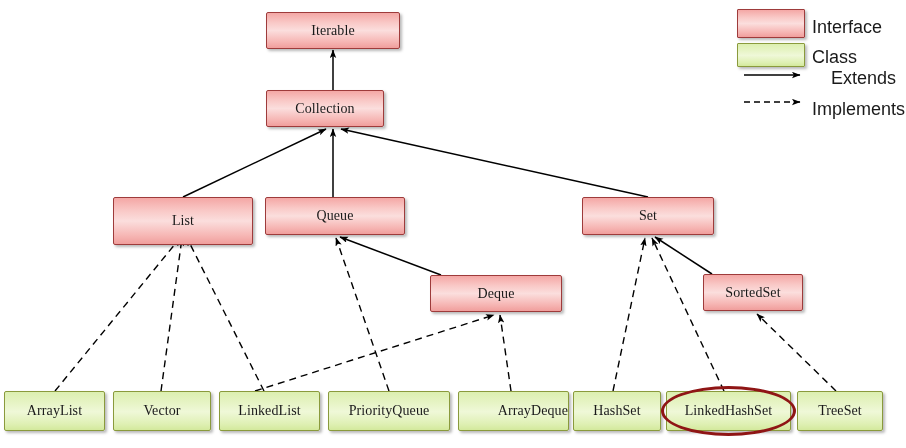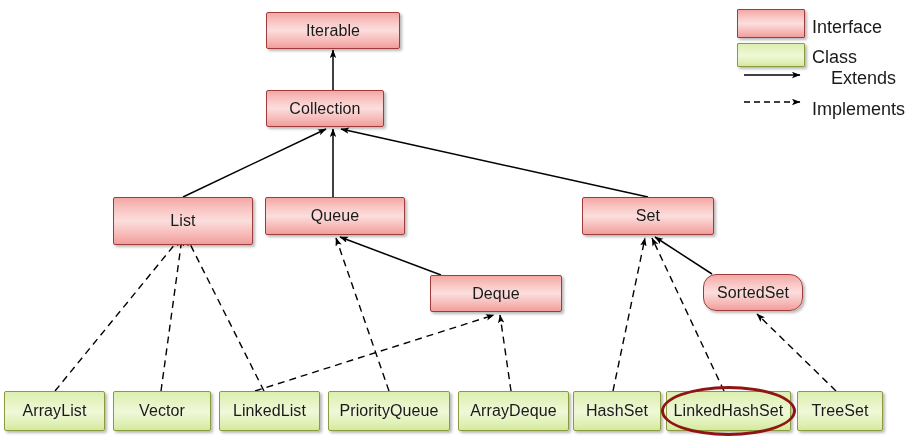--- a/index.html
+++ b/index.html
@@ -28,26 +28,27 @@
   }
   .node-box {
     position: absolute;
     box-sizing: border-box;
     border-radius: 2px;
     display: flex;
     align-items: center;
     justify-content: center;
     text-align: center;
     color: #1a1a1a;
-    font-size: 16px;
+    font-size: 14px;
     line-height: 1;
     letter-spacing: 0.1px;
     box-shadow: 2px 2px 3px rgba(0,0,0,0.28);
     overflow: hidden;
     white-space: nowrap;
+    font-family: Liberation Serif, serif;
   }
   .node-interface {
     border: 1px solid #9e3b3b;
     background: linear-gradient(to bottom,
         #f4a7a5 0%, #f9c9c7 28%, #fbdedd 50%, #f6b6b4 82%, #f09e9c 100%);
   }
   .node-class {
     border: 1px solid #8a9a3c;
     background: linear-gradient(to bottom,
         #dcefb0 0%, #e7f4c6 30%, #eff8d8 52%, #dff0b4 84%, #d3e99c 100%);
@@ -123,36 +124,36 @@
       </div>
       <div class="node-box node-interface" style="left: 265px; top: 197px; width: 140px; height: 38px;">
         <span>Queue</span>
       </div>
       <div class="node-box node-interface" style="left: 582px; top: 197px; width: 132px; height: 38px;">
         <span>Set</span>
       </div>
       <div class="node-box node-interface" style="left: 430px; top: 275px; width: 132px; height: 37px;">
         <span>Deque</span>
       </div>
-      <div class="node-box node-interface" style="left: 703px; top: 274px; width: 100px; height: 37px; border-radius: 13px;">
+      <div class="node-box node-interface" style="left: 703px; top: 274px; width: 100px; height: 37px;">
         <span>SortedSet</span>
       </div>
       <div class="node-box node-class" style="left: 4px; top: 391px; width: 101px; height: 40px;">
         <span>ArrayList</span>
       </div>
       <div class="node-box node-class" style="left: 113px; top: 391px; width: 98px; height: 40px;">
         <span>Vector</span>
       </div>
       <div class="node-box node-class" style="left: 219px; top: 391px; width: 101px; height: 40px;">
         <span>LinkedList</span>
       </div>
       <div class="node-box node-class" style="left: 328px; top: 391px; width: 122px; height: 40px;">
         <span>PriorityQueue</span>
       </div>
-      <div class="node-box node-class" style="left: 458px; top: 391px; width: 111px; height: 40px;">
+      <div class="node-box node-class" style="left: 458px; top: 391px; width: 111px; height: 40px; justify-content: flex-end;">
         <span>ArrayDeque</span>
       </div>
       <div class="node-box node-class" style="left: 573px; top: 391px; width: 88px; height: 40px;">
         <span>HashSet</span>
       </div>
       <div class="node-box node-class" style="left: 666px; top: 391px; width: 125px; height: 40px;">
         <span>LinkedHashSet</span>
       </div>
       <div class="node-box node-class" style="left: 797px; top: 391px; width: 86px; height: 40px;">
         <span>TreeSet</span>

